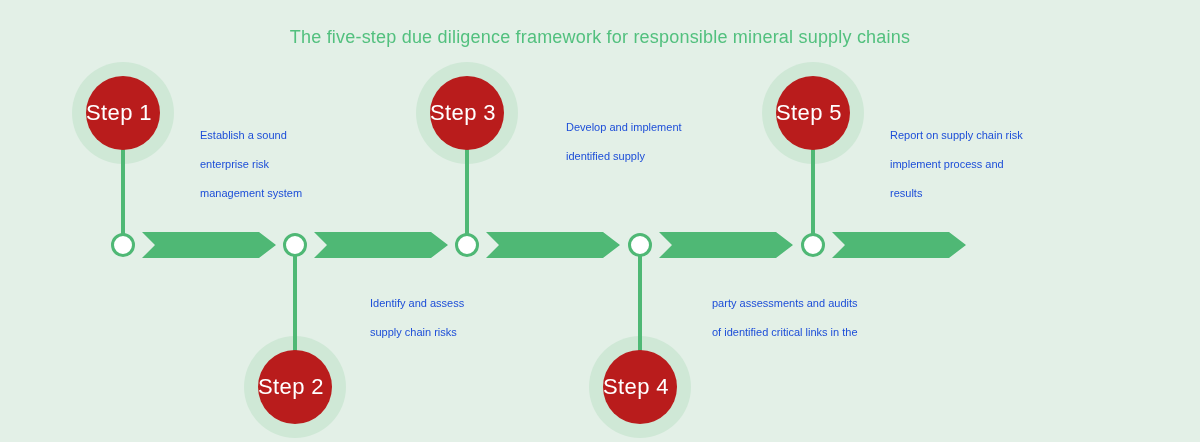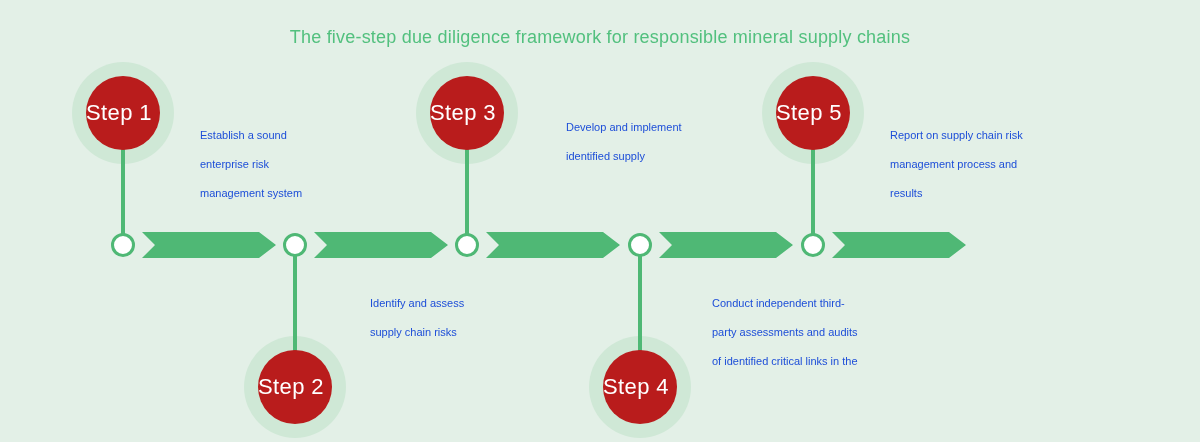--- a/index.html
+++ b/index.html
@@ -136,33 +136,32 @@
   <div class="s4 below">
     <div class="halo"></div>
     <div class="connector"></div>
     <div class="step-circle">
       <span>Step 4</span>
     </div>
     <div class="node"></div>
     <div class="arrow"></div>
   </div>
   <div class="desc d4">
-    <div>Conduct independent third-</div>
     <div>party assessments and audits</div>
     <div>of identified critical links in the</div>
   </div>
 
   <div class="s5 above">
     <div class="halo"></div>
     <div class="connector"></div>
     <div class="step-circle">
       <span>Step 5</span>
     </div>
     <div class="node"></div>
     <div class="arrow"></div>
   </div>
   <div class="desc d5">
     <div>Report on supply chain risk</div>
-    <div>management process and</div>
+    <div>implement process and</div>
     <div>results</div>
   </div>
 
 </div>
 
 </body></html>

